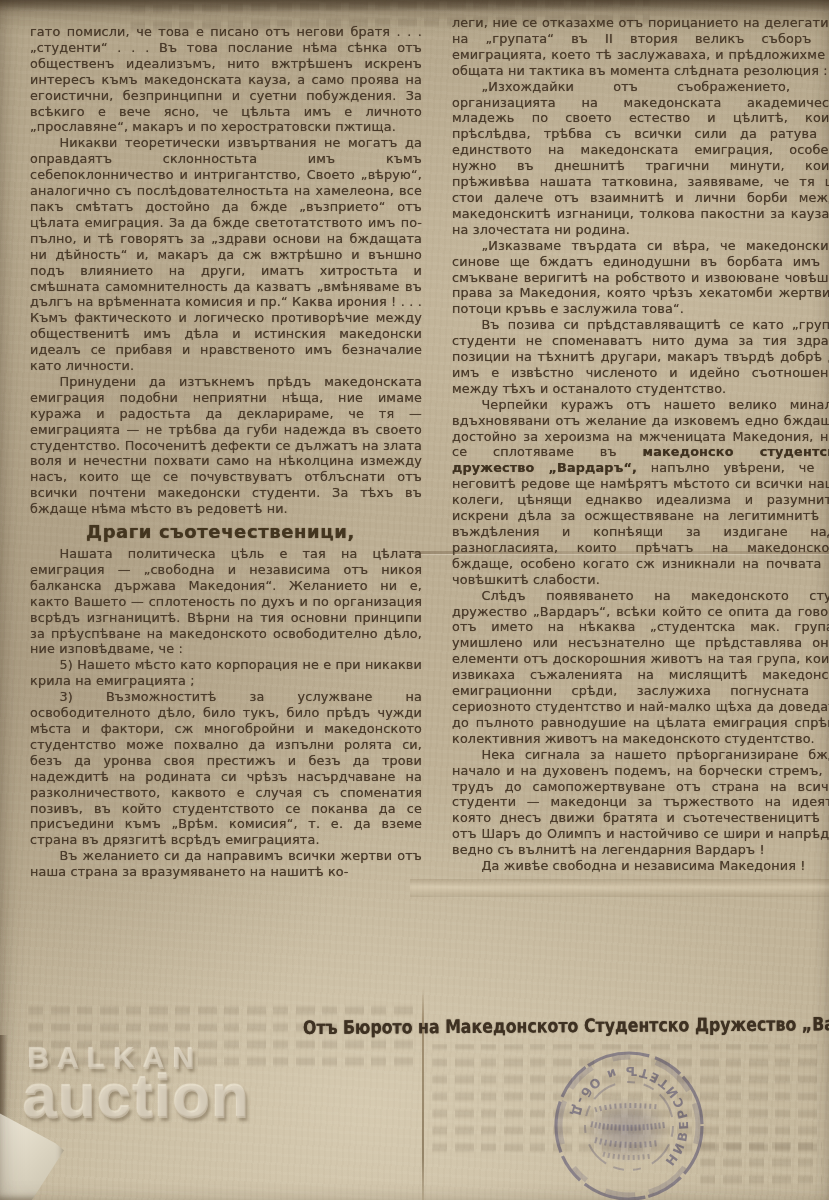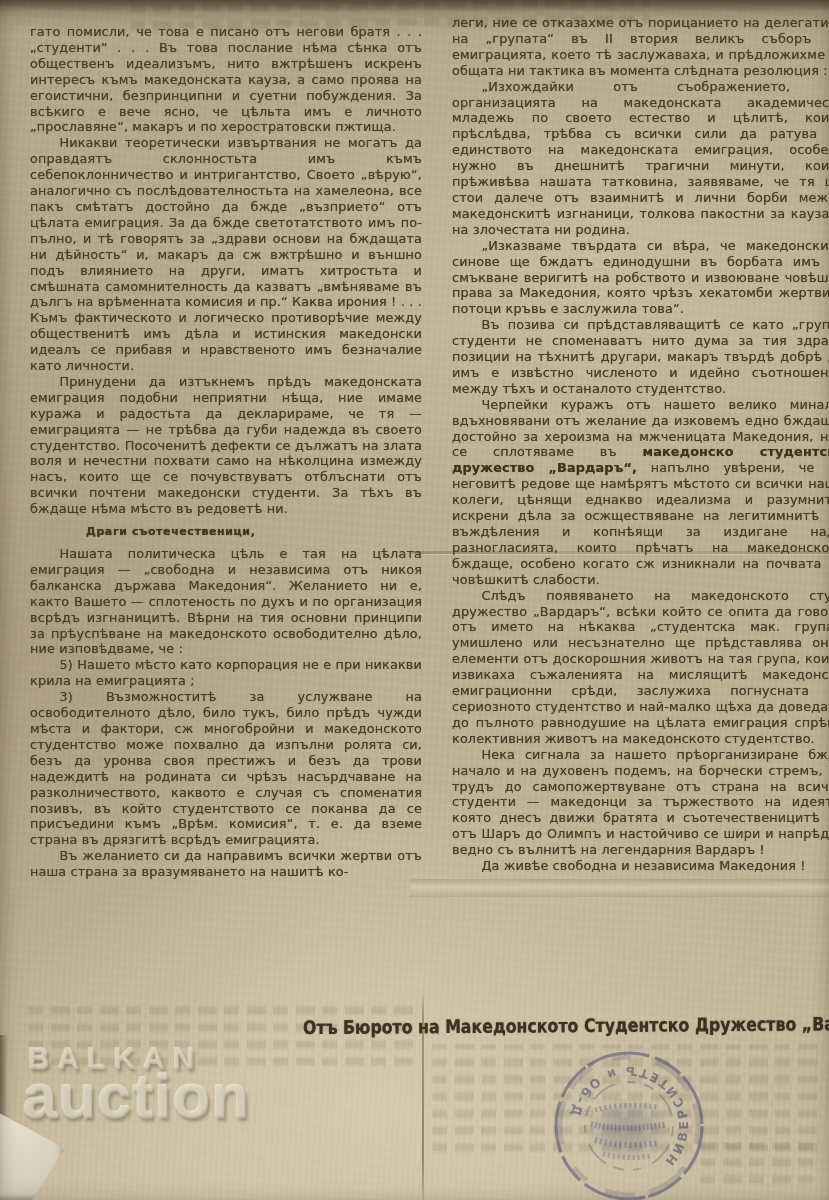--- a/index.html
+++ b/index.html
@@ -37,21 +37,21 @@
     position:absolute;z-index:4;text-align:justify;
     color:#4a3b2b;font-size:12.8px;line-height:15.9px;letter-spacing:.15px;
     text-shadow:0 0 .7px rgba(74,58,40,.75);
     overflow:hidden;
   }
   .col p{margin:0;}
   .col p.ind{text-indent:2.3em;}
   .col-left{left:30px;top:24px;width:392px;height:988px;}
   .col-right{left:452px;top:15px;width:393px;height:1000px;}
   .heading{
-    font-weight:bold;font-size:11px;letter-spacing:.6px;
+    font-weight:bold;font-size:18px;letter-spacing:.6px;
     padding-left:56px;margin:7px 0 6px;color:#43351f;
     text-shadow:0 0 1px rgba(62,49,30,.85);
   }
   .col b{color:#3f3220;}
 
   
   .signature{
     position:absolute;left:303px;top:1017px;width:512px;z-index:5;
     font-weight:bold;font-size:16.3px;color:#3e3122;white-space:nowrap;
     transform:scale(.97,1.14) rotate(-.35deg);transform-origin:left top;

